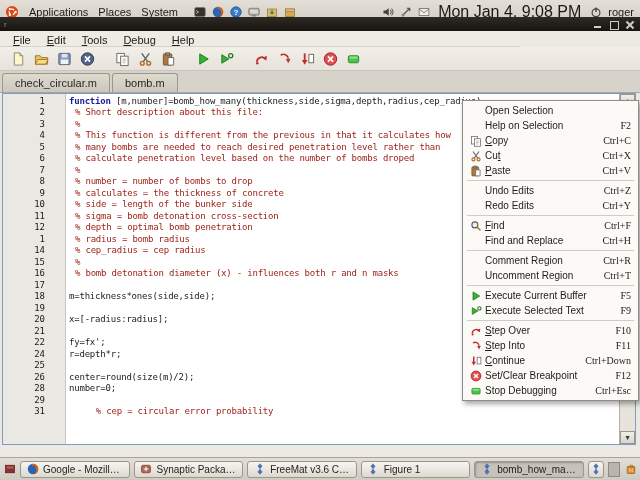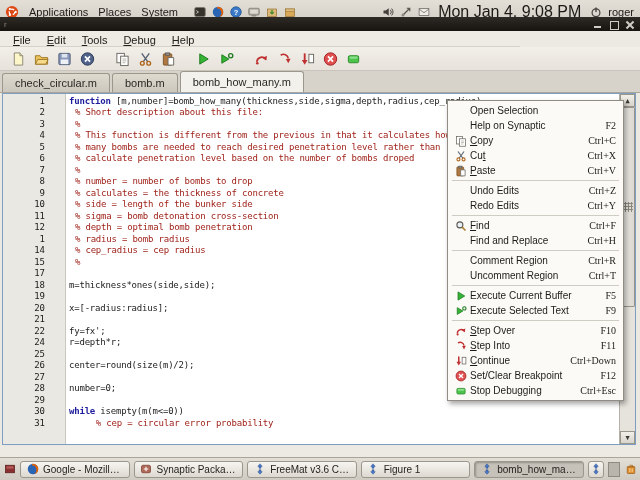--- a/index.html
+++ b/index.html
@@ -73,21 +73,21 @@
   .vs-btn { position:absolute; left:0; width:15px; height:13px; background:linear-gradient(#f2efe9,#d8d4cc);
     border:1px solid #9a968c; display:flex; align-items:center; justify-content:center;
     font-size:7px; color:#3a3833; }
   .vs-up { top:0; } .vs-down { bottom:0; }
   .vs-thumb { position:absolute; left:0; top:13px; width:15px; height:200px;
     background:linear-gradient(to right,#f4f2ed,#dcd8d0); border:1px solid #9a968c; border-radius:1px; }
   .vs-grip { position:absolute; left:3px; top:50%; margin-top:-5px; width:9px; height:10px;
     background:radial-gradient(#8d897f 1px, transparent 1.2px); background-size:3px 3px; }
 
   
-  .ctx-menu { position:absolute; left:447px; top:100px; width:177px;
+  .ctx-menu { position:absolute; left:462px; top:100px; width:177px;
     background:#fbfaf7; border:1px solid #918d84; box-shadow:2px 3px 5px rgba(0,0,0,.35);
     padding:2px 1px; z-index:10; }
   .ctx-item { height:15px; display:flex; align-items:center; font-size:10px; color:#1e1c19; padding:0 6px 0 2px; }
   .ctx-ic { width:19px; height:13px; flex:none; display:flex; align-items:center; justify-content:center; }
   .ctx-ic svg { width:12px; height:12px; display:block; }
   .ctx-label { white-space:nowrap; }
   .ctx-label u { text-decoration:underline; }
   .ctx-short { margin-left:auto; white-space:nowrap; padding-left:10px;font-family:Liberation Serif, serif; }
   .ctx-sep { height:1px; background:#cfccc4; margin:2px 3px; }
 
@@ -344,53 +344,51 @@
           <svg viewBox="0 0 16 16">
             <rect x="2.5" y="4.5" width="11" height="7.5" rx="1.5" fill="#4cc44c" stroke="#2a8a2a"></rect>
             <rect x="3.5" y="5.2" width="9" height="2.4" rx="1.2" fill="#8ae08a"></rect>
           </svg>
         </span>
       </span>
     </div>
   <div class="tabbar" id="tabbar">
       <span class="tab">check_circular.m</span>
       <span class="tab">bomb.m</span>
-      <span class="tab active">bomb_how_many.m</span>
     </div>
 
   <div class="editor">
     <div class="code-rows" id="code-rows">
         <div class="crow"><span class="lnum">1</span><span class="ltext"><span class="tok-kw">function</span><span class="tok-pl"> [m,number]=bomb_how_many(thickness,side,sigma,depth,radius,cep_radius)</span></span></div>
         <div class="crow"><span class="lnum">2</span><span class="ltext"><span class="tok-cm">% Short description about this file:</span></span></div>
         <div class="crow"><span class="lnum">3</span><span class="ltext"><span class="tok-cm">%</span></span></div>
         <div class="crow"><span class="lnum">4</span><span class="ltext"><span class="tok-cm">% This function is different from the previous in that it calculates how</span></span></div>
         <div class="crow"><span class="lnum">5</span><span class="ltext"><span class="tok-cm">% many bombs are needed to reach desired penetration level rather than</span></span></div>
         <div class="crow"><span class="lnum">6</span><span class="ltext"><span class="tok-cm">% calculate penetration level based on the number of bombs droped</span></span></div>
         <div class="crow"><span class="lnum">7</span><span class="ltext"><span class="tok-cm">%</span></span></div>
         <div class="crow"><span class="lnum">8</span><span class="ltext"><span class="tok-cm">% number = number of bombs to drop</span></span></div>
         <div class="crow"><span class="lnum">9</span><span class="ltext"><span class="tok-cm">% calculates = the thickness of concrete</span></span></div>
         <div class="crow"><span class="lnum">10</span><span class="ltext"><span class="tok-cm">% side = length of the bunker side</span></span></div>
         <div class="crow"><span class="lnum">11</span><span class="ltext"><span class="tok-cm">% sigma = bomb detonation cross-section</span></span></div>
         <div class="crow"><span class="lnum">12</span><span class="ltext"><span class="tok-cm">% depth = optimal bomb penetration</span></span></div>
         <div class="crow"><span class="lnum">1</span><span class="ltext"><span class="tok-cm">% radius = bomb radius</span></span></div>
         <div class="crow"><span class="lnum">14</span><span class="ltext"><span class="tok-cm">% cep_radius = cep radius</span></span></div>
         <div class="crow"><span class="lnum">15</span><span class="ltext"><span class="tok-cm">%</span></span></div>
+        <div class="crow"><span class="lnum">16</span><span class="ltext"><span class="tok-cm">% bomb detonation diameter (x) - influences both r and n masks</span></span></div>
         <div class="crow"><span class="lnum">17</span><span class="ltext"></span></div>
         <div class="crow"><span class="lnum">18</span><span class="ltext"><span class="tok-pl">m=thickness*ones(side,side);</span></span></div>
         <div class="crow"><span class="lnum">19</span></div>
         <div class="crow"><span class="lnum">20</span><span class="ltext"><span class="tok-pl">x=[-radius:radius];</span></span></div>
         <div class="crow"><span class="lnum">21</span></div>
         <div class="crow"><span class="lnum">22</span><span class="ltext"><span class="tok-pl">fy=fx';</span></span></div>
         <div class="crow"><span class="lnum">24</span><span class="ltext"><span class="tok-pl">r=depth*r;</span></span></div>
         <div class="crow"><span class="lnum">25</span><span class="ltext"></span></div>
         <div class="crow"><span class="lnum">26</span><span class="ltext"><span class="tok-pl">center=round(size(m)/2);</span></span></div>
-        <div class="crow"><span class="lnum">27</span><span class="ltext"></span></div>
         <div class="crow"><span class="lnum">28</span><span class="ltext"><span class="tok-pl">number=0;</span></span></div>
         <div class="crow"><span class="lnum">29</span><span class="ltext"></span></div>
-        <div class="crow"><span class="lnum">30</span><span class="ltext"><span class="tok-kw">while</span><span class="tok-pl"> isempty(m(m&lt;=0))</span></span></div>
         <div class="crow"><span class="lnum">31</span><span class="ltext"><span class="tok-cm">    % cep = circular error probability</span></span></div>
       </div>
     <div class="vscroll">
       <div class="vs-btn vs-up">▲</div>
       <div class="vs-thumb">
           <div class="vs-grip"></div>
         </div>
       <div class="vs-btn vs-down">▼</div>
     </div>
   </div>
@@ -473,21 +471,21 @@
       </span>
   </div>
 
   <div class="ctx-menu" id="ctxmenu">
       <div class="ctx-item">
         <span class="ctx-ic"></span>
         <span class="ctx-label">Open Selection</span>
       </div>
       <div class="ctx-item">
         <span class="ctx-ic"></span>
-        <span class="ctx-label">Help on Synaptic</span>
+        <span class="ctx-label">Help on Selection</span>
         <span class="ctx-short">F2</span>
       </div>
       <div class="ctx-item">
         <span class="ctx-ic">
           <svg viewBox="0 0 16 16">
             <rect x="2" y="2" width="8" height="10" fill="#fff" stroke="#6a675f"></rect>
             <rect x="6" y="5" width="8" height="10" fill="#fff" stroke="#6a675f"></rect>
             <path d="M8 8h4M8 10h4M8 12h3" stroke="#b5b1a8"></path>
           </svg>
         </span>

